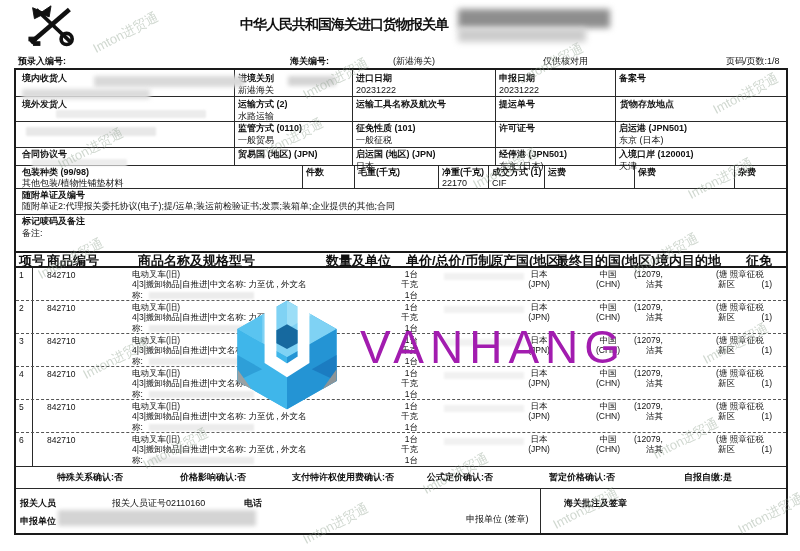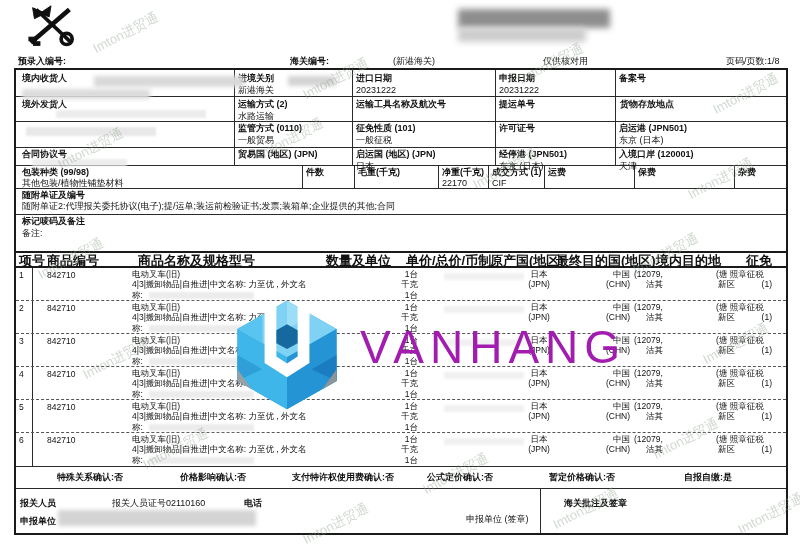--- a/index.html
+++ b/index.html
@@ -16,21 +16,21 @@
   .redact{position:absolute;filter:blur(2px);border-radius:1px;z-index:4}
   .goods-rows{position:absolute;left:0;top:198px;width:100%;height:198px;z-index:2}
   .grow{position:relative;height:33px;border-bottom:1px dashed #555;box-sizing:border-box}
   .grow:last-child{border-bottom:none}
   .gcell{position:absolute;font-size:8.5px;line-height:10.4px;white-space:nowrap}
   .g-no{left:3px;top:2px}
   .g-code{left:31px;top:2px}
   .g-name{left:116px;top:1px;width:250px}
   .g-qty{left:352px;top:1px;width:50px;text-align:right}
   .g-origin{left:500px;top:1px;width:46px;text-align:center}
-  .g-dest{left:570px;top:1px;width:44px;text-align:right}
+  .g-dest{left:570px;top:1px;width:44px;text-align:center}
   .g-dom{left:618px;top:1px;width:62px}
   .g-dom .ind{padding-left:12px}
   .g-ex{left:700px;top:1px;width:64px}
   .g-ex .l2{display:flex;justify-content:space-between;width:54px;padding-left:2px}
   .inline-redact{display:inline-block;width:105px;height:7px;background:#ececec;margin-left:6px;filter:blur(1px);vertical-align:middle}
   .g-price-redact{position:absolute;left:428px;top:5px;width:80px;height:7px;background:#f1f1f1;filter:blur(1px)}
   .wm{position:absolute;font-size:13px;color:#8fa28f;opacity:.42;transform:rotate(-28deg);
       white-space:nowrap;z-index:3;pointer-events:none}
   .brand{position:absolute;left:360px;top:320px;font-size:46px;letter-spacing:6px;color:#a21caf;z-index:5;pointer-events:none}
   .brandcn{position:absolute;left:398px;top:372px;font-size:20px;letter-spacing:3px;color:#6a6a6a;z-index:5;pointer-events:none}
@@ -46,20 +46,21 @@
     <g fill="#101010" stroke="#101010">
       <line x1="8" y1="42" x2="50" y2="6" stroke-width="5"></line>
       <line x1="14" y1="6" x2="52" y2="42" stroke-width="4"></line>
       <circle cx="47" cy="38" r="6" fill="none" stroke-width="4"></circle>
       <path d="M10,4 L24,10 L12,16 Z" stroke-width="1"></path>
       <path d="M30,2 L18,10 L28,14 Z" stroke-width="1"></path>
       <rect x="6" y="36" width="8" height="4" stroke-width="1"></rect>
       <rect x="11" y="41" width="7" height="4" stroke-width="1"></rect>
     </g>
   </svg>
+  <div class="title">中华人民共和国海关进口货物报关单</div>
   <div class="redact" style="left:458px;top:9px;width:152px;height:19px;background:#8e8e8e;filter:blur(3px)"></div>
   <div class="redact" style="left:458px;top:28px;width:128px;height:14px;background:#cccccc;filter:blur(3px)"></div>
 
   <span class="t b" style="left:18px;top:56px">预录入编号:</span>
   <span class="t b" style="left:290px;top:56px">海关编号:</span>
   <span class="t" style="left:393px;top:56px">(新港海关)</span>
   <span class="t" style="left:543px;top:56px">仅供核对用</span>
   <span class="t" style="left:726px;top:56px">页码/页数:1/8</span>
 
   <div class="form">

